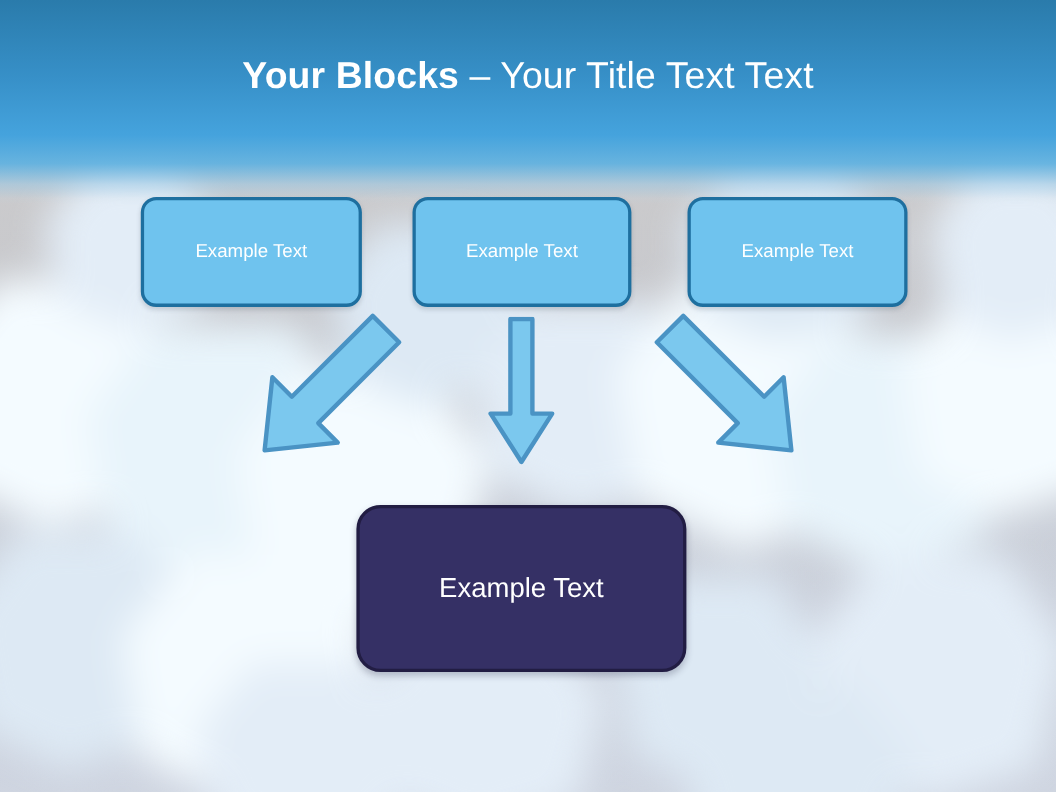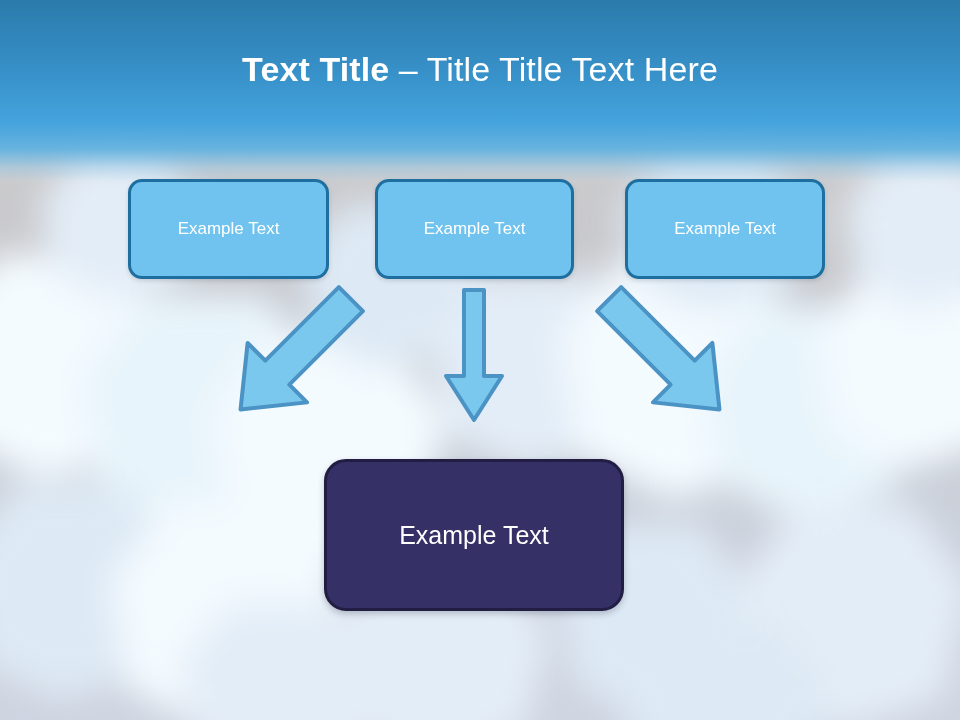--- a/index.html
+++ b/index.html
@@ -123,21 +123,21 @@
     <div class="blob pale" style="left:740px;  top:500px; width:230px; height:230px;"></div>
     <div class="blob pale" style="left:40px;   top:150px; width:160px; height:150px;"></div>
     <div class="blob soft" style="left:620px;  top:150px; width:190px; height:160px;"></div>
     <div class="blob pale" style="left:845px;  top:150px; width:160px; height:160px;"></div>
     <div class="blob pale" style="left:180px;  top:600px; width:200px; height:180px;"></div>
     <div class="blob soft" style="left:620px;  top:620px; width:210px; height:180px;"></div>
   </div>
 
   <div id="banner"></div>
   <div id="banner-title">
-    <span class="bold">Text Title</span><span class="light"> – </span><span class="light">Title Title Text Here</span>
+    <span class="bold">Your Blocks</span><span class="light"> – </span><span class="light">Your Title Text Text</span>
   </div>
 
   <div id="topbox-1" class="topbox">
     <span class="topbox-label">Example Text</span>
   </div>
   <div id="topbox-2" class="topbox">
     <span class="topbox-label">Example Text</span>
   </div>
   <div id="topbox-3" class="topbox">
     <span class="topbox-label">Example Text</span>

